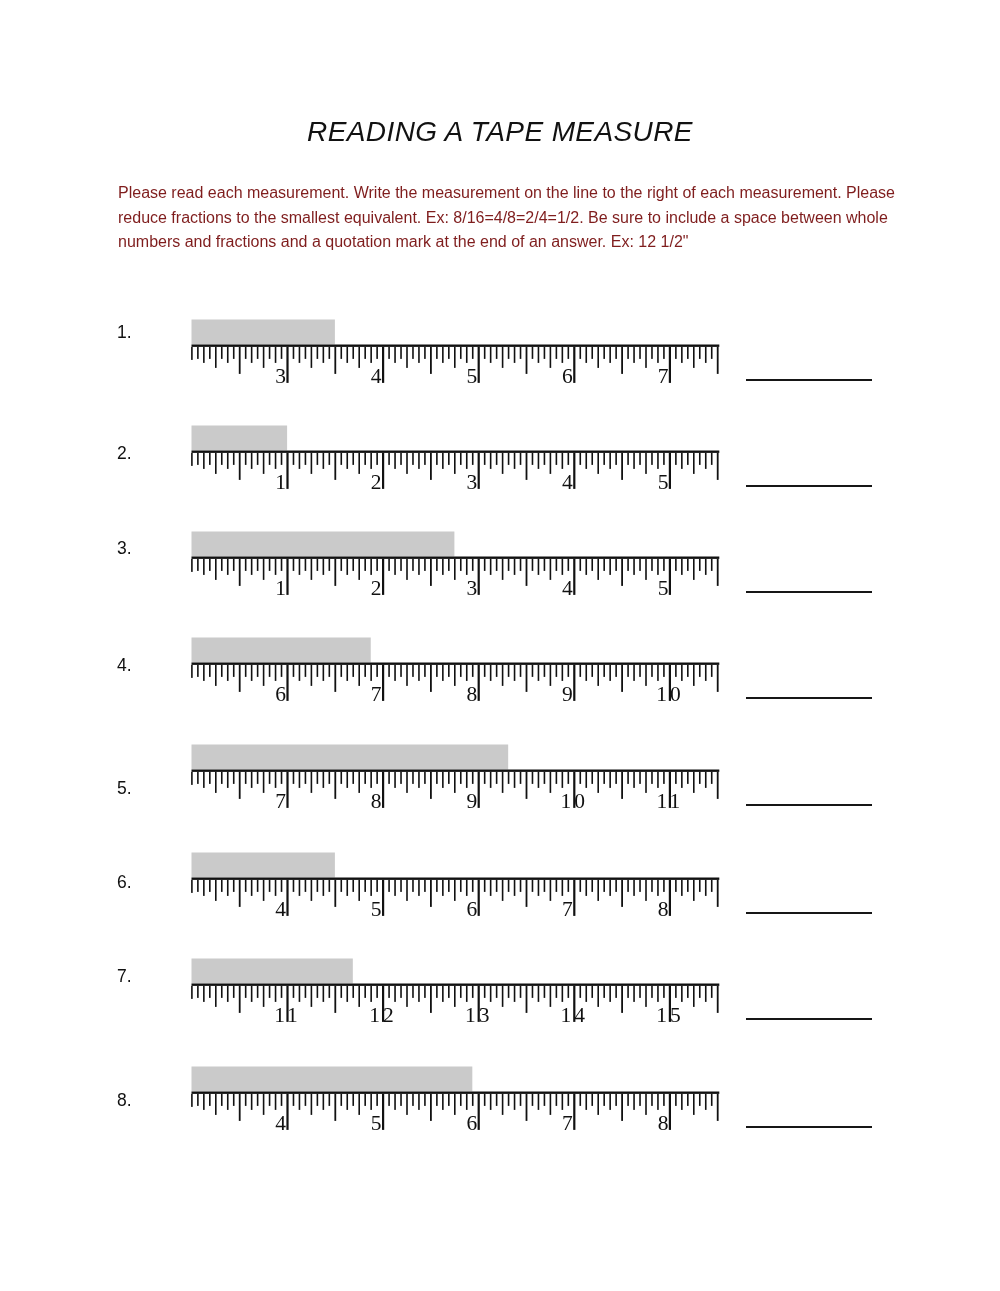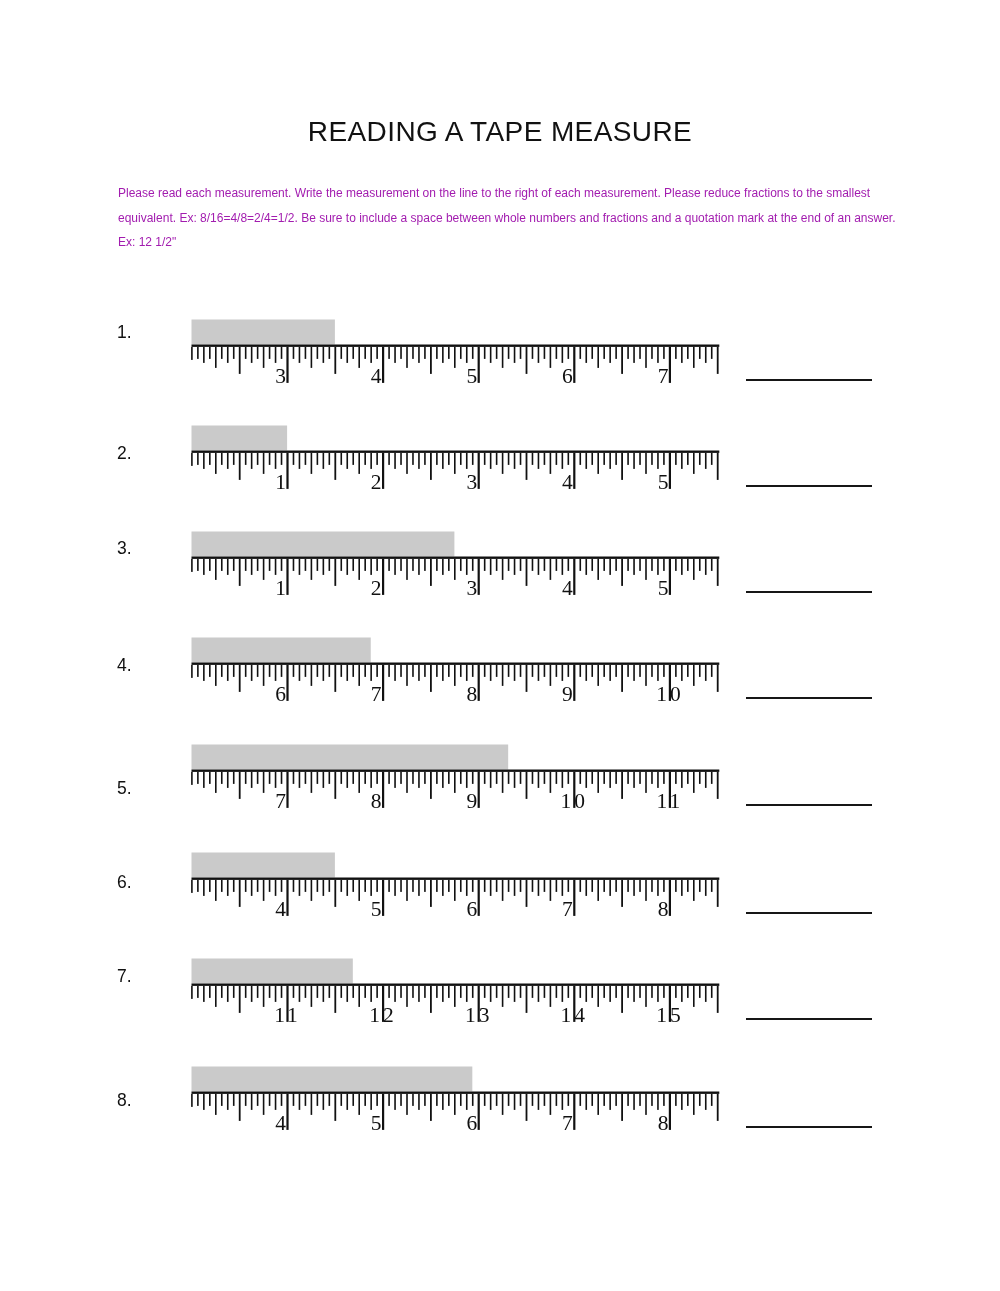--- a/index.html
+++ b/index.html
@@ -1,21 +1,21 @@
 <!DOCTYPE html>
 <html><head>
 <meta charset="utf-8">
 <style>
   html,body{margin:0;padding:0;background:#ffffff;}
   #page{position:relative;width:1000px;height:1291px;background:#ffffff;
         font-family:"Liberation Sans",sans-serif;color:#111111;overflow:hidden;}
   .title{position:absolute;top:116px;left:0;width:1000px;text-align:center;
-         font-size:28px;letter-spacing:0.4px;color:#111;}
+         font-size:28px;letter-spacing:0.4px;color:#111;font-style:italic;}
   .instructions{position:absolute;top:181px;left:118px;width:782px;
-                font-size:12px;line-height:24.6px;color:#a21caf;}
+                font-size:16px;line-height:24.6px;color:#7f1d1d;}
   #problems{position:absolute;left:0;top:0;width:1000px;height:1291px;}
   .problem-number{position:absolute;left:117px;width:36px;font-size:17.5px;color:#111;}
   .ruler-svg{position:absolute;left:191px;}
   .answer-line{position:absolute;left:746px;width:126px;height:0;
                border-bottom:2px solid #161616;}
 </style>
 </head>
 <body>
 
 <div id="page">

